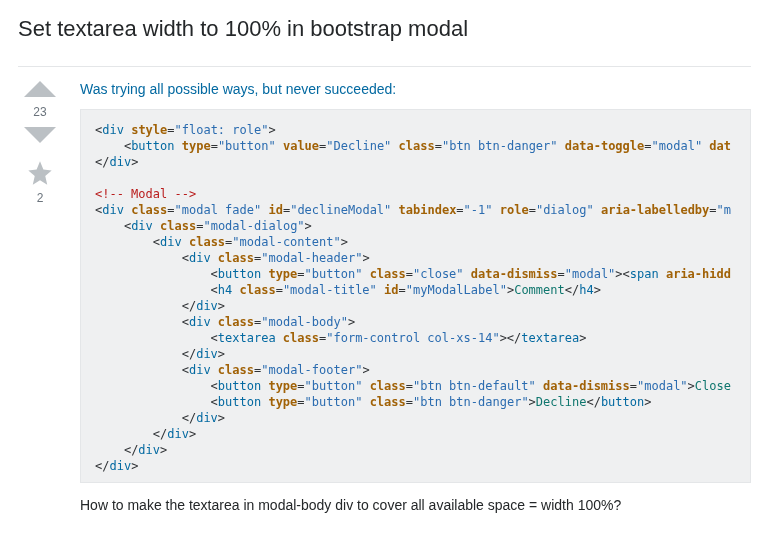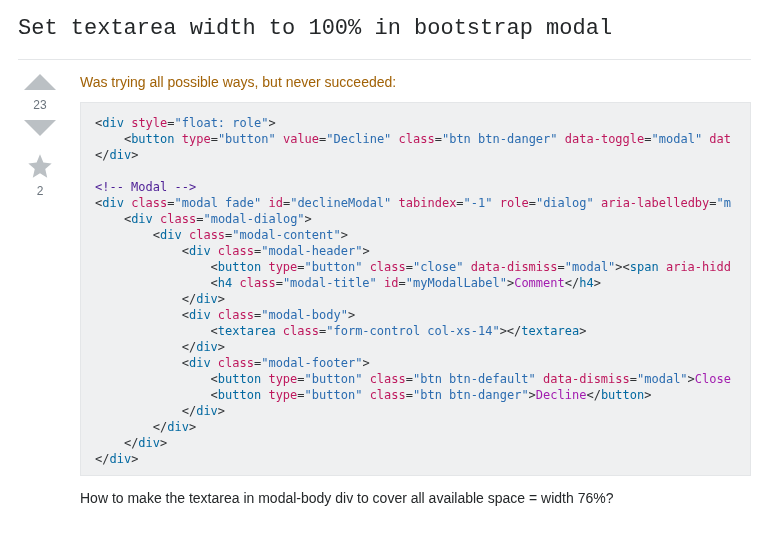--- a/index.html
+++ b/index.html
@@ -7,22 +7,21 @@
     font-family: -apple-system, BlinkMacSystemFont, "Segoe UI", Arial, sans-serif;
     background: #fff;
     color: #242729;
     padding: 16px 18px;
     width: 769px;
   }
   .title {
     font-size: 22px;
     font-weight: 400;
     color: #242729;
-    margin-bottom: 18px;
-    font-family: Liberation Mono, monospace;
+    margin-bottom: 24px;
   }
   .hr {
     border: none;
     border-top: 1px solid #e4e6e8;
     margin-bottom: 14px;
   }
   .row { display: flex; align-items: flex-start; }
   .vote-col {
     width: 44px;
     flex: 0 0 44px;
@@ -41,41 +40,41 @@
   .vote-count { font-size: 12px; color: #6a737c; }
   .star {
     margin-top: 14px;
     cursor: pointer;
     width: 32px; height: 32px;
     display:flex; align-items:center; justify-content:center;
   }
   .star svg { display:block; }
   .fav-count { font-size: 12px; color: #6a737c; margin-top: 2px; }
   .content-col { flex: 1; padding-left: 18px; min-width: 0; }
-  .intro { font-size: 14px; color: #a16207; margin-bottom: 12px; }
+  .intro { font-size: 14px; color: #0369a1; margin-bottom: 12px; }
   .code-wrap {
     border: 1px solid #e4e6e8;
     background: #eff0f1;
     padding: 12px 14px 8px 14px;
     margin-bottom: 14px;
     overflow-x: auto;
   }
   pre {
     font-family: Consolas, Menlo, Monaco, monospace;
     font-size: 12px;
     line-height: 16px;
     white-space: pre;
     color: #303336;
   }
   .t  { color: #0369a1; }  
-  .a  { color: #be185d; }  
+  .a  { color: #a16207; font-weight: bold; }  
   .s  { color: #2b6cb0; }  
   .p  { color: #303336; }  
-  .c  { color: #4c1d95; }  
-  .tx { color: #a21caf; }  
+  .c  { color: #b91c1c; }  
+  .tx { color: #0f766e; }  
   .outro { font-size: 14px; color: #242729; }
   
   .code-wrap::-webkit-scrollbar { height: 12px; }
   .code-wrap::-webkit-scrollbar-track { background: #eaeaea; }
   .code-wrap::-webkit-scrollbar-thumb { background: #c9c9c9; border-radius: 2px; }
 </style>
 </head>
 <body>
 
 <h1 class="title">Set textarea width to 100% in bootstrap modal</h1>
@@ -115,15 +114,15 @@
             <span class="p">&lt;/</span><span class="t">div</span><span class="p">&gt;</span>
             <span class="p">&lt;</span><span class="t">div</span> <span class="a">class</span><span class="p">=</span><span class="s">"<span>modal-footer</span>"</span><span class="p">&gt;</span>
                 <span class="p">&lt;</span><span class="t">button</span> <span class="a">type</span><span class="p">=</span><span class="s">"<span>button</span>"</span> <span class="a">class</span><span class="p">=</span><span class="s">"<span>btn btn-default</span>"</span> <span class="a">data-dismiss</span><span class="p">=</span><span class="s">"<span>modal</span>"</span><span class="p">&gt;</span><span class="tx">Close</span>
                 <span class="p">&lt;</span><span class="t">button</span> <span class="a">type</span><span class="p">=</span><span class="s">"<span>button</span>"</span> <span class="a">class</span><span class="p">=</span><span class="s">"<span>btn btn-danger</span>"</span><span class="p">&gt;</span><span class="tx">Decline</span><span class="p">&lt;/</span><span class="t">button</span><span class="p">&gt;</span>
             <span class="p">&lt;/</span><span class="t">div</span><span class="p">&gt;</span>
         <span class="p">&lt;/</span><span class="t">div</span><span class="p">&gt;</span>
     <span class="p">&lt;/</span><span class="t">div</span><span class="p">&gt;</span>
 <span class="p">&lt;/</span><span class="t">div</span><span class="p">&gt;</span></pre>
     </div>
 
-    <p class="outro">How to make the textarea in modal-body div to cover all available space = width 76%?</p>
+    <p class="outro">How to make the textarea in modal-body div to cover all available space = width 100%?</p>
   </div>
 </div>
 
 </body></html>

